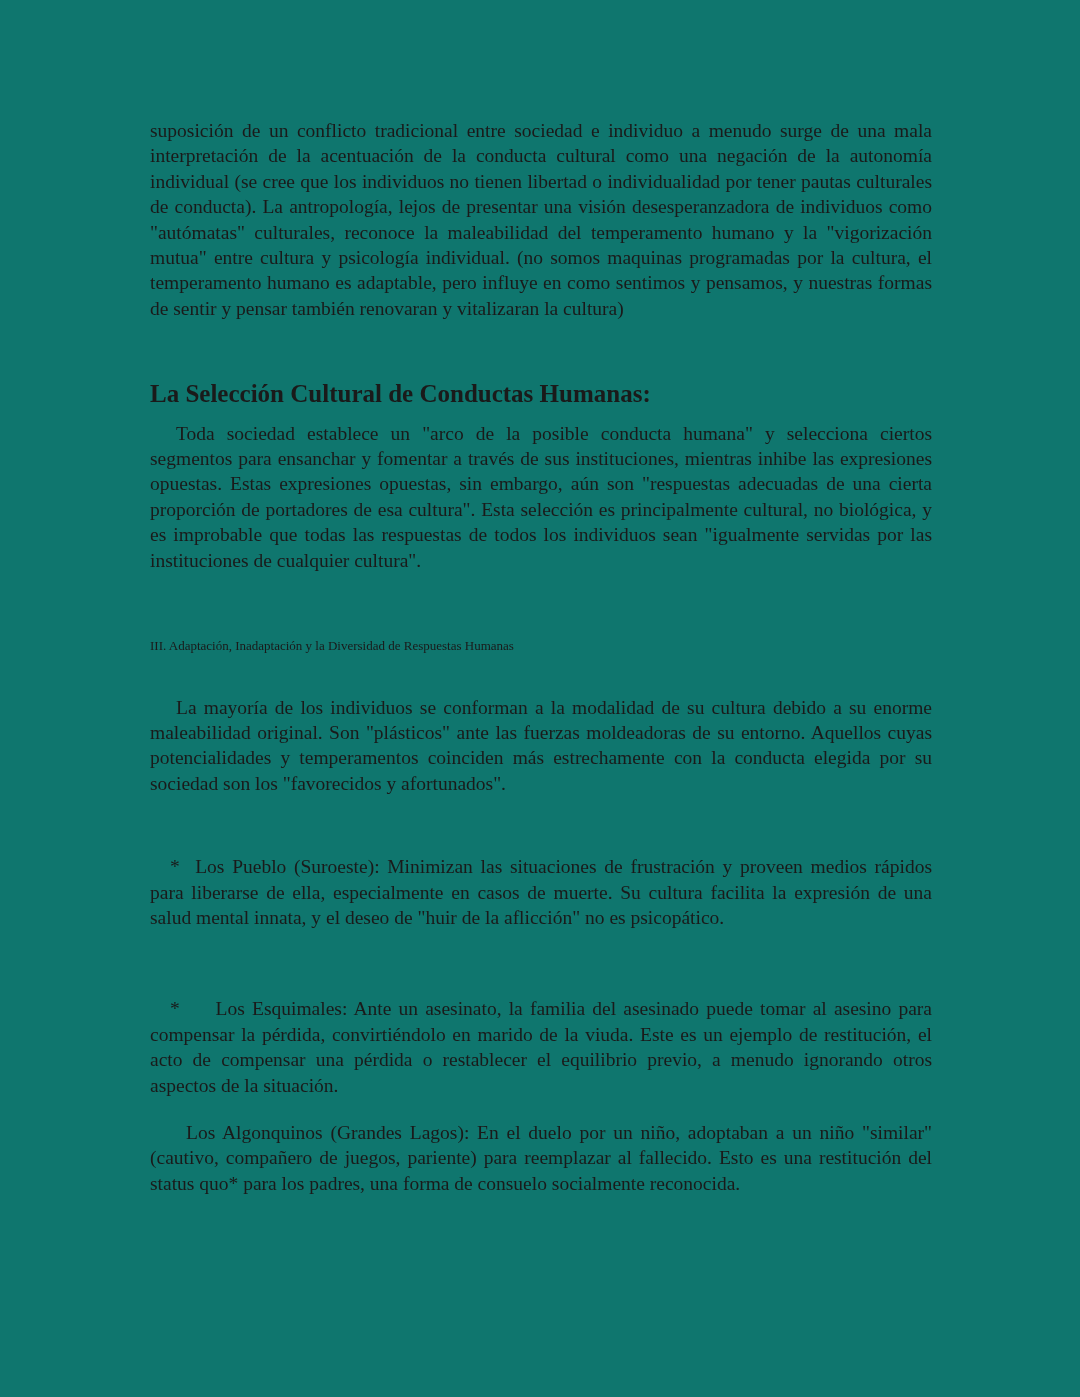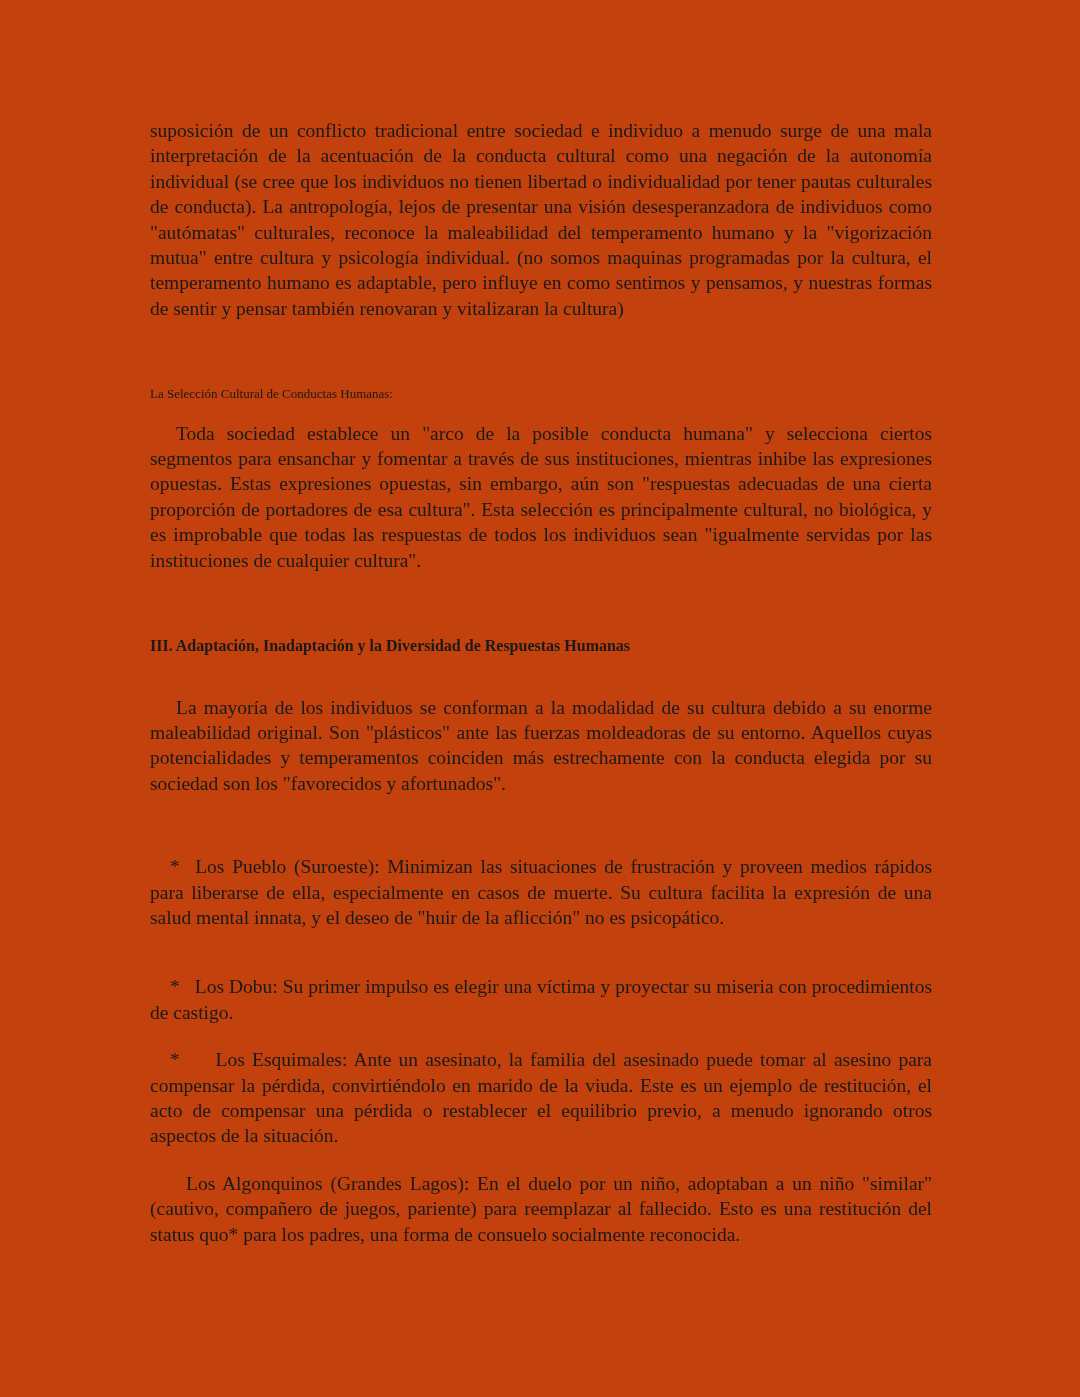--- a/index.html
+++ b/index.html
@@ -11,50 +11,51 @@
     width: 1080px;
     height: 1397px;
     font-family: "Liberation Serif", "DejaVu Serif", serif;
     color: #1a1a1a;
     -webkit-font-smoothing: antialiased;
   }
   .page {
     position: relative;
     width: 1080px;
     height: 1397px;
-    background: #c2410c;
+    background: #0f766e;
     box-sizing: border-box;
   }
   .content {
     position: absolute;
     left: 150px;
     top: 118px;
     width: 782px;
   }
   .para {
     font-size: 19.5px;
     line-height: 25.4px;
     text-align: justify;
     text-justify: inter-word;
     margin: 0;
     hyphens: none;
   }
   .para.indent {
     text-indent: 26px;
   }
   .label-line {
-    font-size: 13px;
+    font-size: 25px;
     line-height: 25.4px;
     text-align: left;
     margin: 0;
+    font-weight: bold;
   }
   .section-heading {
-    font-size: 16px;
+    font-size: 13px;
     line-height: 25.4px;
-    font-weight: bold;
+    font-weight: normal;
     text-align: left;
     margin: 0;
   }
   .bullet {
     font-size: 19.5px;
     line-height: 25.4px;
     text-align: justify;
     text-justify: inter-word;
     margin: 0;
     text-indent: 20px;
@@ -110,21 +111,20 @@
 
     <div class="gap-md"></div>
 
     <p class="bullet"><span class="star">*</span>&nbsp;&nbsp;<span>Los Pueblo (Suroeste): Minimizan las situaciones de frustración y proveen medios rápidos para liberarse de ella, especialmente en casos de muerte. Su cultura facilita la expresión de una salud mental innata, y el deseo de "huir de la aflicción" no es psicopático.</span></p>
 
     <div class="gap-md"></div>
 
 
     <div class="gap-md"></div>
 
-    <p class="bullet"><span class="star">*</span>&nbsp;&nbsp;&nbsp;<span>Los Dobu: Su primer impulso es elegir una víctima y proyectar su miseria con procedimientos de castigo.</span></p>
 
     <div class="gap-md"></div>
 
     <p class="bullet"><span class="star">*</span>&nbsp;&nbsp;&nbsp;&nbsp;&nbsp;<span>Los Esquimales: Ante un asesinato, la familia del asesinado puede tomar al asesino para compensar la pérdida, convirtiéndolo en marido de la viuda. Este es un ejemplo de restitución, el acto de compensar una pérdida o restablecer el equilibrio previo, a menudo ignorando otros aspectos de la situación.</span></p>
 
     <div class="gap-md"></div>
 
     <p class="algonquin">Los Algonquinos (Grandes Lagos): En el duelo por un niño, adoptaban a un niño "similar" (cautivo, compañero de juegos, pariente) para reemplazar al fallecido. Esto es una restitución del status quo* para los padres, una forma de consuelo socialmente reconocida.</p>
 
   </div>

